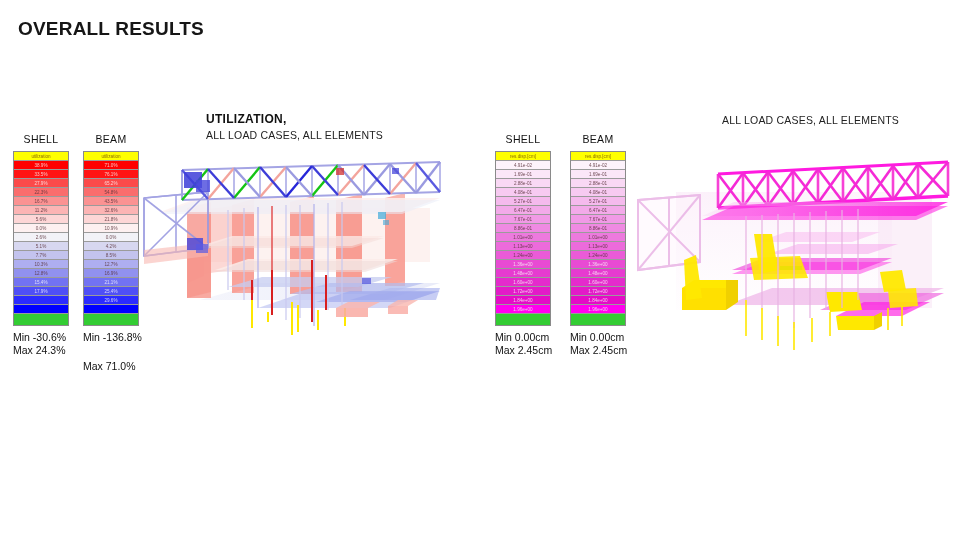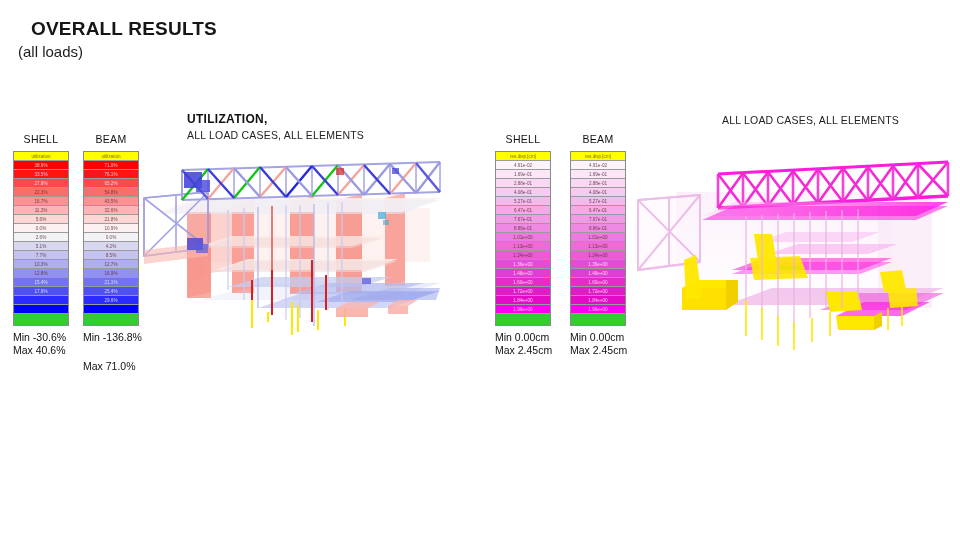--- a/index.html
+++ b/index.html
@@ -9,21 +9,21 @@
     background: #ffffff;
     font-family: "Liberation Sans", sans-serif;
     overflow: hidden;
   }
   .page { position: relative; width: 960px; height: 540px; background: #fff; }
 
   
   .title-block { position: absolute; left: 18px; top: 18px; }
   .title-main {
     font-size: 19px; font-weight: bold; color: #161616;
-    letter-spacing: 0.2px; line-height: 22px; margin-left: 13px;
+    letter-spacing: 0.2px; line-height: 22px;
   }
   .title-sub {
     font-size: 15px; font-weight: normal; color: #1d1d1d;
     line-height: 20px; margin-top: 2px;
   }
 
   
   .section-head { position: absolute; }
   .section-head .sh-main {
     font-size: 12px; font-weight: bold; color: #111; letter-spacing: 0.3px;
@@ -70,24 +70,23 @@
   
   .disp-model { width: 320px; height: 205px; }
 </style>
 </head>
 <body>
 
 <div class="page">
 
   <div class="title-block">
     <div class="title-main">OVERALL RESULTS</div>
-    <div class="title-sub">(all loads)</div>
-  </div>
-
-  <div class="section-head" style="left:187px; top:112px;">
+  </div>
+
+  <div class="section-head" style="left:206px; top:112px;">
     <div class="sh-main">UTILIZATION,</div>
     <div class="sh-sub">ALL LOAD CASES, ALL ELEMENTS</div>
   </div>
 
   <div class="section-head" style="left:722px; top:112px;">
     <div class="sh-sub">ALL LOAD CASES, ALL ELEMENTS</div>
   </div>
 
   <div class="legend" style="left:13px; top:133px;">
     <div class="legend-title">SHELL</div>
@@ -106,21 +105,21 @@
         <div class="legend-row" style="background: rgb(195, 195, 238); color: rgba(90, 50, 60, 0.85);">7.7%</div>
         <div class="legend-row" style="background: rgb(174, 174, 240); color: rgba(90, 50, 60, 0.85);">10.3%</div>
         <div class="legend-row" style="background: rgb(145, 145, 239); color: rgba(90, 50, 60, 0.85);">12.8%</div>
         <div class="legend-row" style="background: rgb(114, 114, 242); color: rgba(255, 255, 255, 0.75);">15.4%</div>
         <div class="legend-row" style="background: rgb(79, 79, 246); color: rgba(255, 255, 255, 0.75);">17.9%</div>
         <div class="legend-row" style="background: rgb(43, 43, 255);"></div>
         <div class="legend-row" style="background: rgb(0, 0, 255);"></div>
         <div class="legend-row endcap last" style="background: rgb(51, 204, 51);"></div>
       </div>
     <div class="legend-minmax">Min -30.6%</div>
-    <div class="legend-minmax" style="margin-top:0;">Max 40.6%</div>
+    <div class="legend-minmax" style="margin-top:0;">Max 24.3%</div>
   </div>
 
   <div class="legend" style="left:83px; top:133px;">
     <div class="legend-title">BEAM</div>
     <div class="legend-strip">
         <div class="legend-row header">utilization</div>
         <div class="legend-row" style="background: rgb(255, 0, 0); color: rgba(255, 255, 255, 0.75);">71.0%</div>
         <div class="legend-row" style="background: rgb(255, 20, 20); color: rgba(255, 255, 255, 0.75);">76.1%</div>
         <div class="legend-row" style="background: rgb(251, 74, 74); color: rgba(255, 255, 255, 0.75);">65.2%</div>
         <div class="legend-row" style="background: rgb(250, 109, 109); color: rgba(90, 50, 60, 0.85);">54.8%</div>

